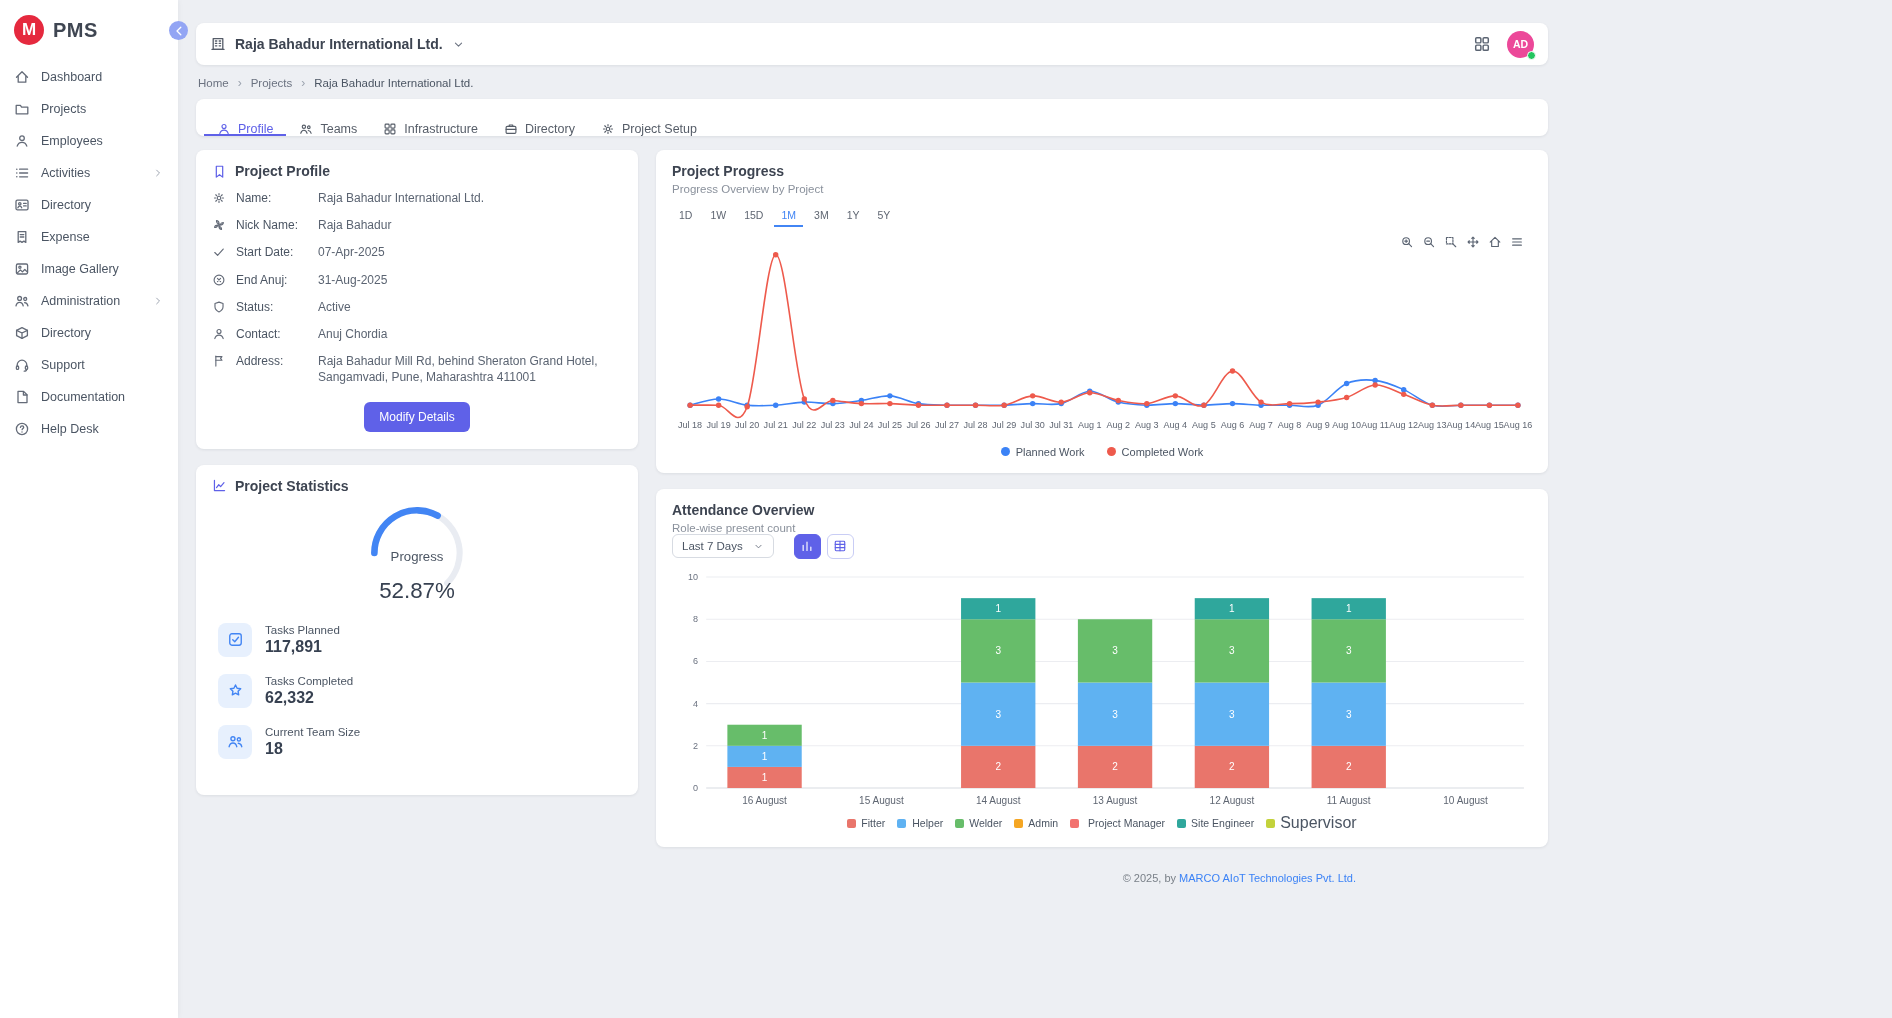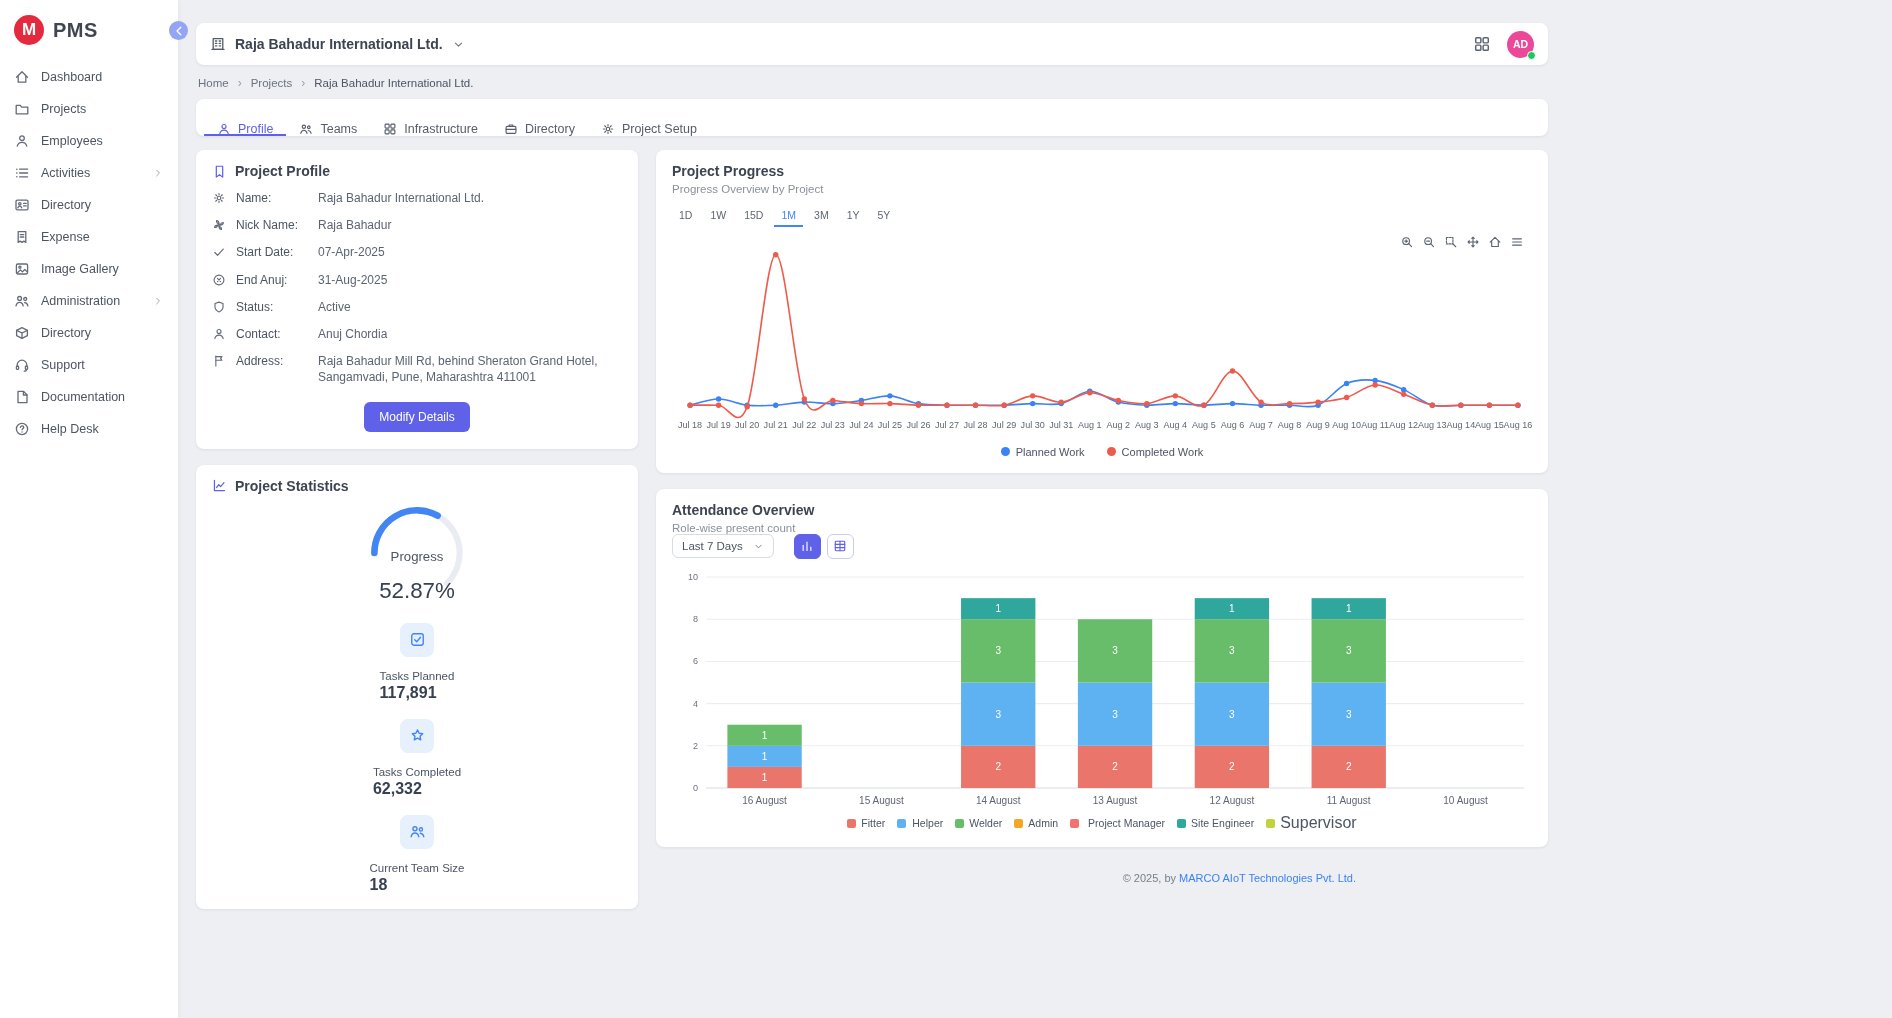--- a/index.html
+++ b/index.html
@@ -55,21 +55,21 @@
   
   .field-row { display:flex; gap:10px; font-size:12px; margin-top:11px; line-height:1.35; }
   .field-row .icon { width:14px; height:14px; color:#646b78; margin-top:1px; }
   .field-label { width:72px; flex:none; color:#4b5563; }
   .field-value { flex:1; color:#5bununo6472; color:#5b6472; }
   .modify-btn { display:block; margin:16px auto 2px; background:#5f61e8; color:#fff; border:none; border-radius:6px; font-size:12px; font-weight:500; padding:8px 15px; cursor:pointer; font-family:inherit; }
 
   
   .gauge-wrap { display:flex; justify-content:center; margin-top:10px; }
   .stats-list { margin-top:14px; padding:0 6px; }
-  .stat-item { display:flex; align-items:center; gap:13px; margin-top:17px;flex-direction:column; }
+  .stat-item { display:flex; align-items:center; gap:13px; margin-top:17px; }
   .stat-icon { width:34px; height:34px; border-radius:8px; background:#e7f0fd; color:#4285f4; display:flex; align-items:center; justify-content:center; }
   .stat-icon .icon { width:17px; height:17px; }
   .stat-label { font-size:11.5px; color:#4b5563; }
   .stat-value { font-size:16px; font-weight:bold; color:#374151; margin-top:2px; }
 
   
   .ranges { display:flex; gap:4px; margin-top:10px; }
   .range-btn { border:none; background:none; font-size:10.5px; color:#5f6672; padding:4px 7px; cursor:pointer; font-family:inherit; border-bottom:2px solid transparent; }
   .range-btn.active { color:#4285f4; border-bottom-color:#4285f4; }
   .plot-wrap { position:relative; margin-top:4px; }

